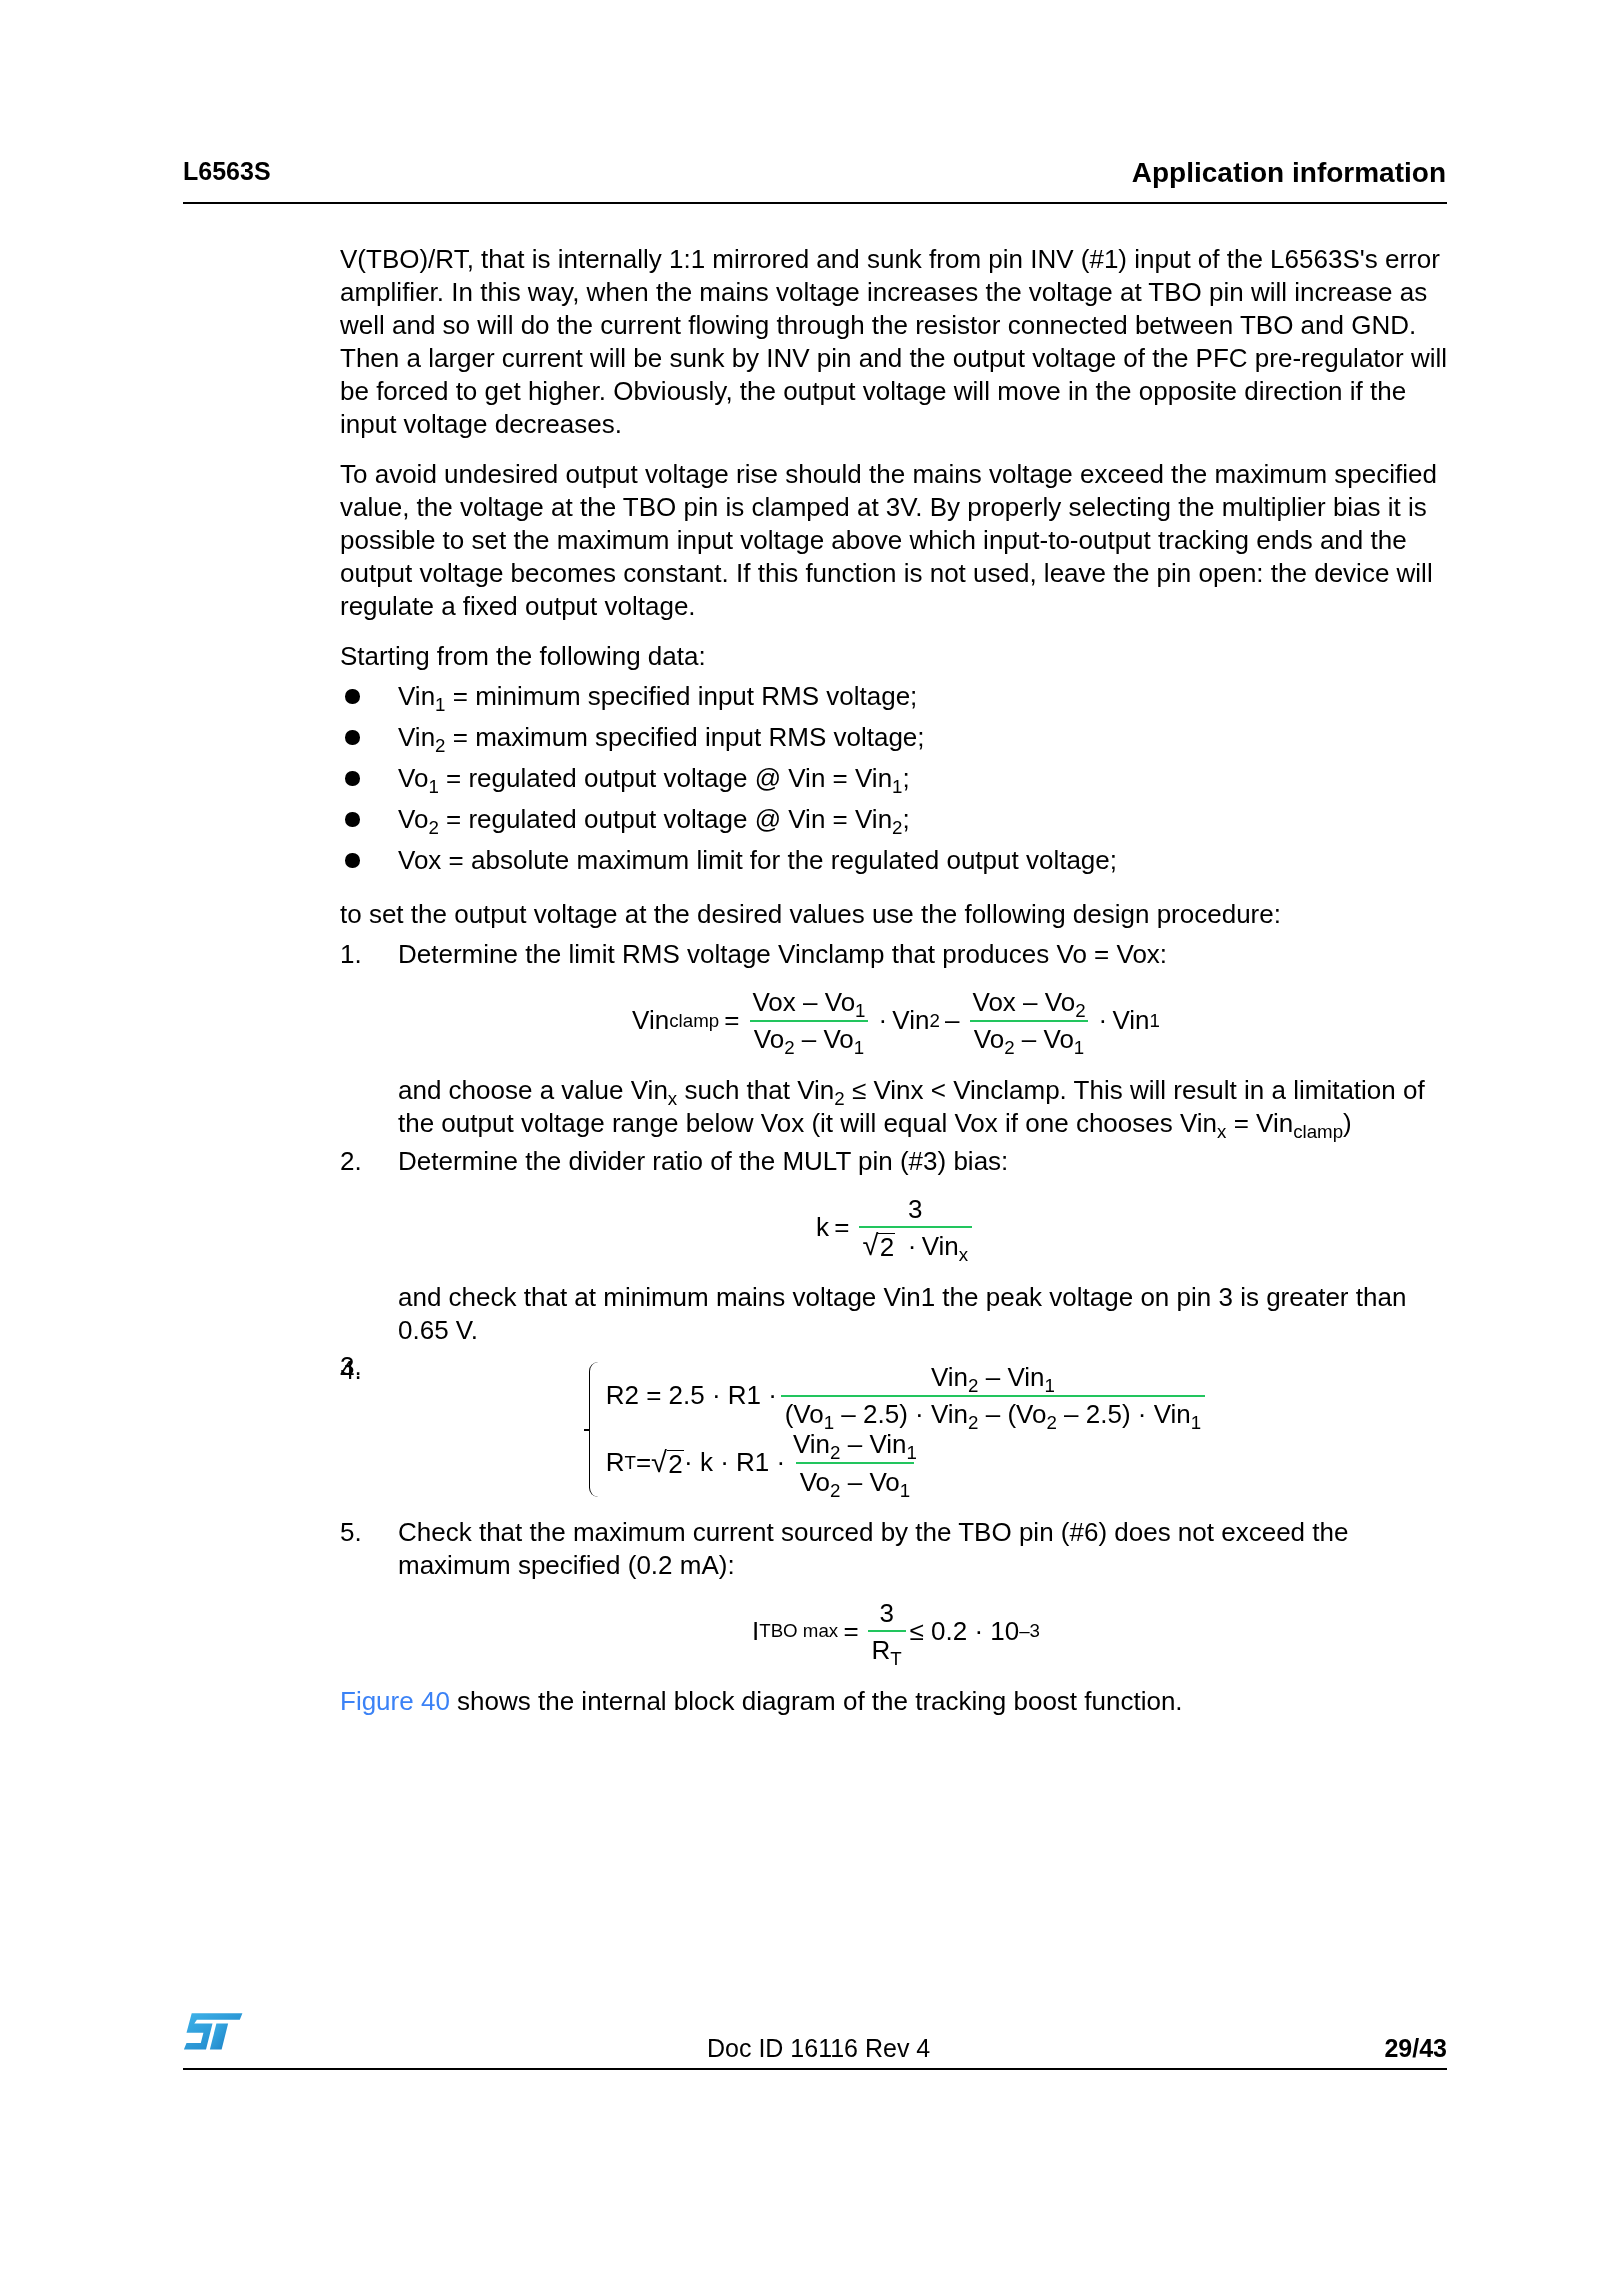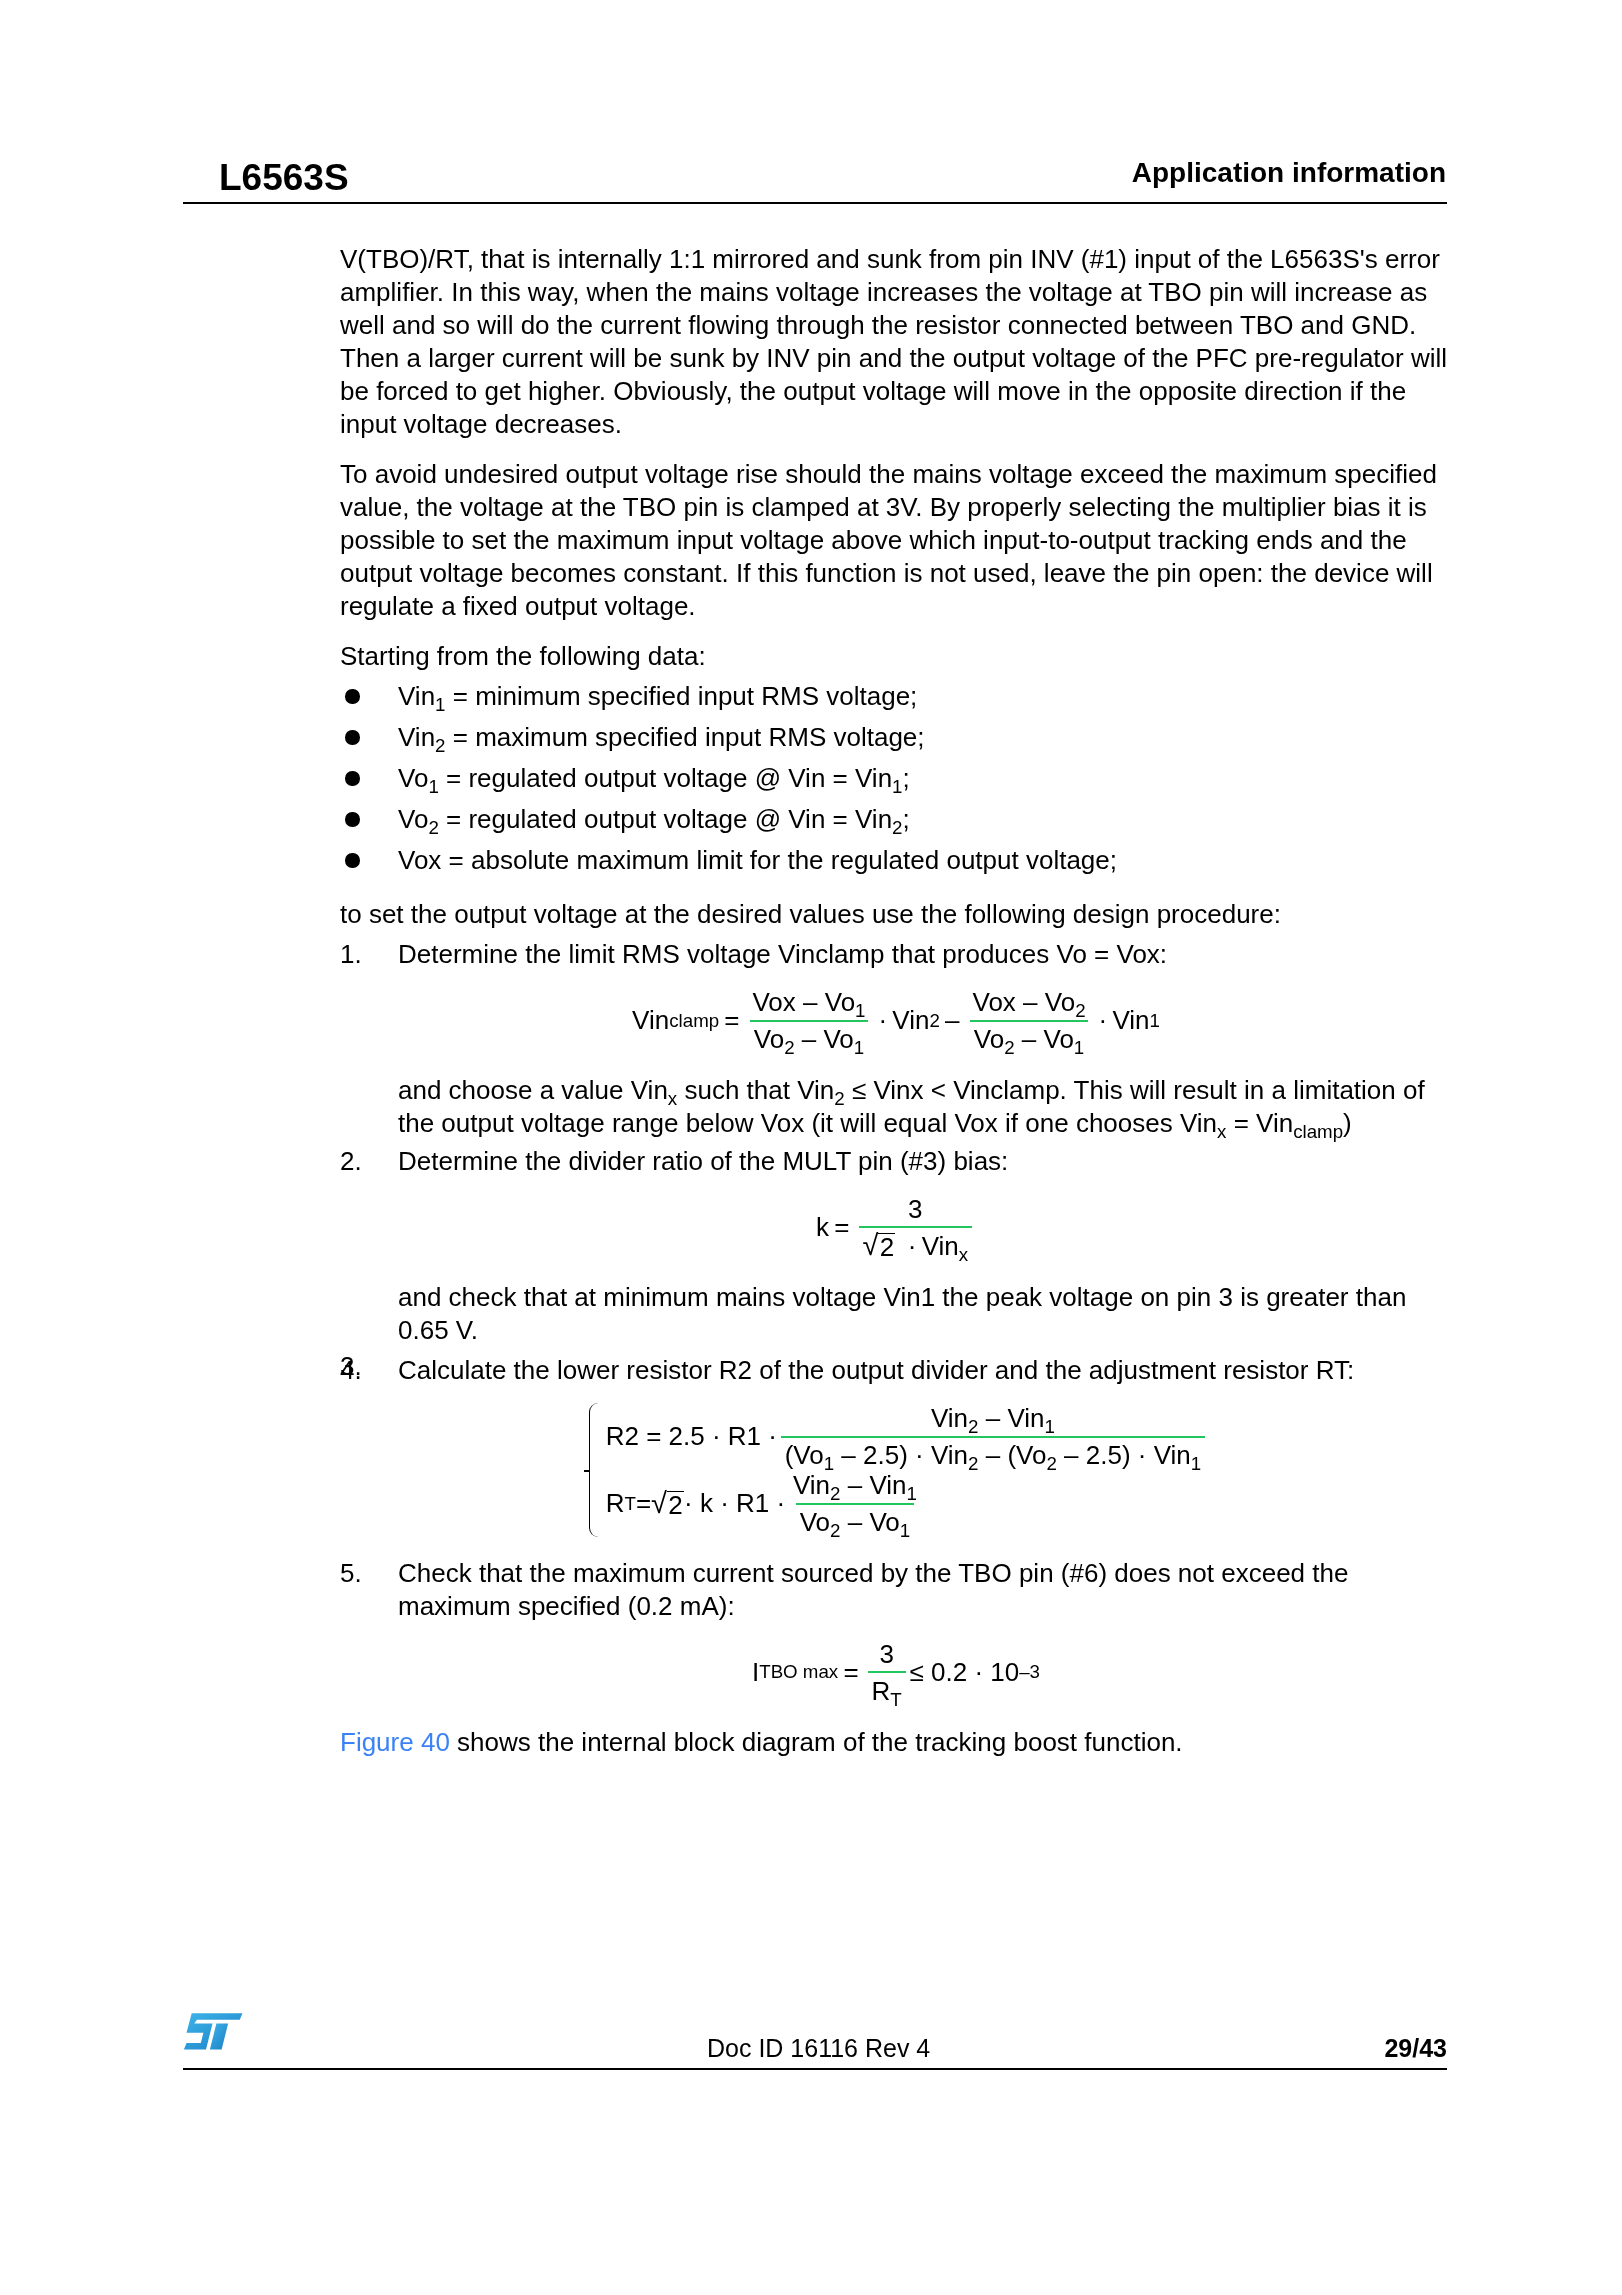--- a/index.html
+++ b/index.html
@@ -1,19 +1,19 @@
 <!DOCTYPE html>
 <html style="font-size:10.5px"><head>
 <meta charset="utf-8">
 <style>
   html, body { margin: 0; padding: 0; background: #ffffff; }
   body { width: 1622px; height: 2295px; position: relative; overflow: hidden;
          font-family: "Liberation Sans", "DejaVu Sans", sans-serif; color: #000; }
   .hdr { position: absolute; top: 157px; left: 183px; width: 1263px; height: 46px; }
-  .hdr-left { position: absolute; left: 0; top: 0; font-size: 37px; font-weight: bold; margin-left: 36px; }
+  .hdr-left { position: absolute; left: 0; top: 0; font-size: 25px; font-weight: bold; }
   .hdr-right { position: absolute; right: 0; top: 0; font-size: 28px; font-weight: bold; }
   .hdr-rule { position: absolute; left: 183px; top: 202px; width: 1264px; height: 2px; background: #000; }
 
   .body { position: absolute; left: 340px; top: 243px; width: 1112px; font-size: 26px; line-height: 33px; }
   .para { margin: 0 0 17px 0; }
   .bullets { margin: 0 0 13px 0; padding: 0; list-style: none; }
   .bullets li { position: relative; padding-left: 58px; height: 41px; }
   .bullet-dot { position: absolute; left: 5.2px; top: 9.8px; width: 14.4px; height: 14.4px; border-radius: 50%; background: #000; }
   sub { font-size: 0.72em; vertical-align: -0.3em; line-height: 0; }
   sup { font-size: 0.72em; vertical-align: 0.55em; line-height: 0; }
@@ -134,21 +134,20 @@
   </div>
 
   <p class="step-cont" style="margin-bottom:3px">and check that at minimum mains voltage Vin1 the peak voltage on pin 3 is greater than 0.65 V.</p>
 
   <div class="step">
     <span class="step-num">3.</span>
   </div>
 
   <div class="step">
     <span class="step-num">4.</span>
-    <span>Calculate the lower resistor R2 of the output divider and the adjustment resistor RT:</span>
   </div>
 
   <div class="eq" style="justify-content:flex-start; padding-left:249px">
     <div class="system">
       <div class="brace"></div>
       <div class="sys-rows">
         <div class="sys-row">
           <span>R2 = 2.5 · R1 ·</span>
           <span class="frac">
             <span class="num"><span>Vin</span><sub>2</sub><span> – Vin</span><sub>1</sub></span>

